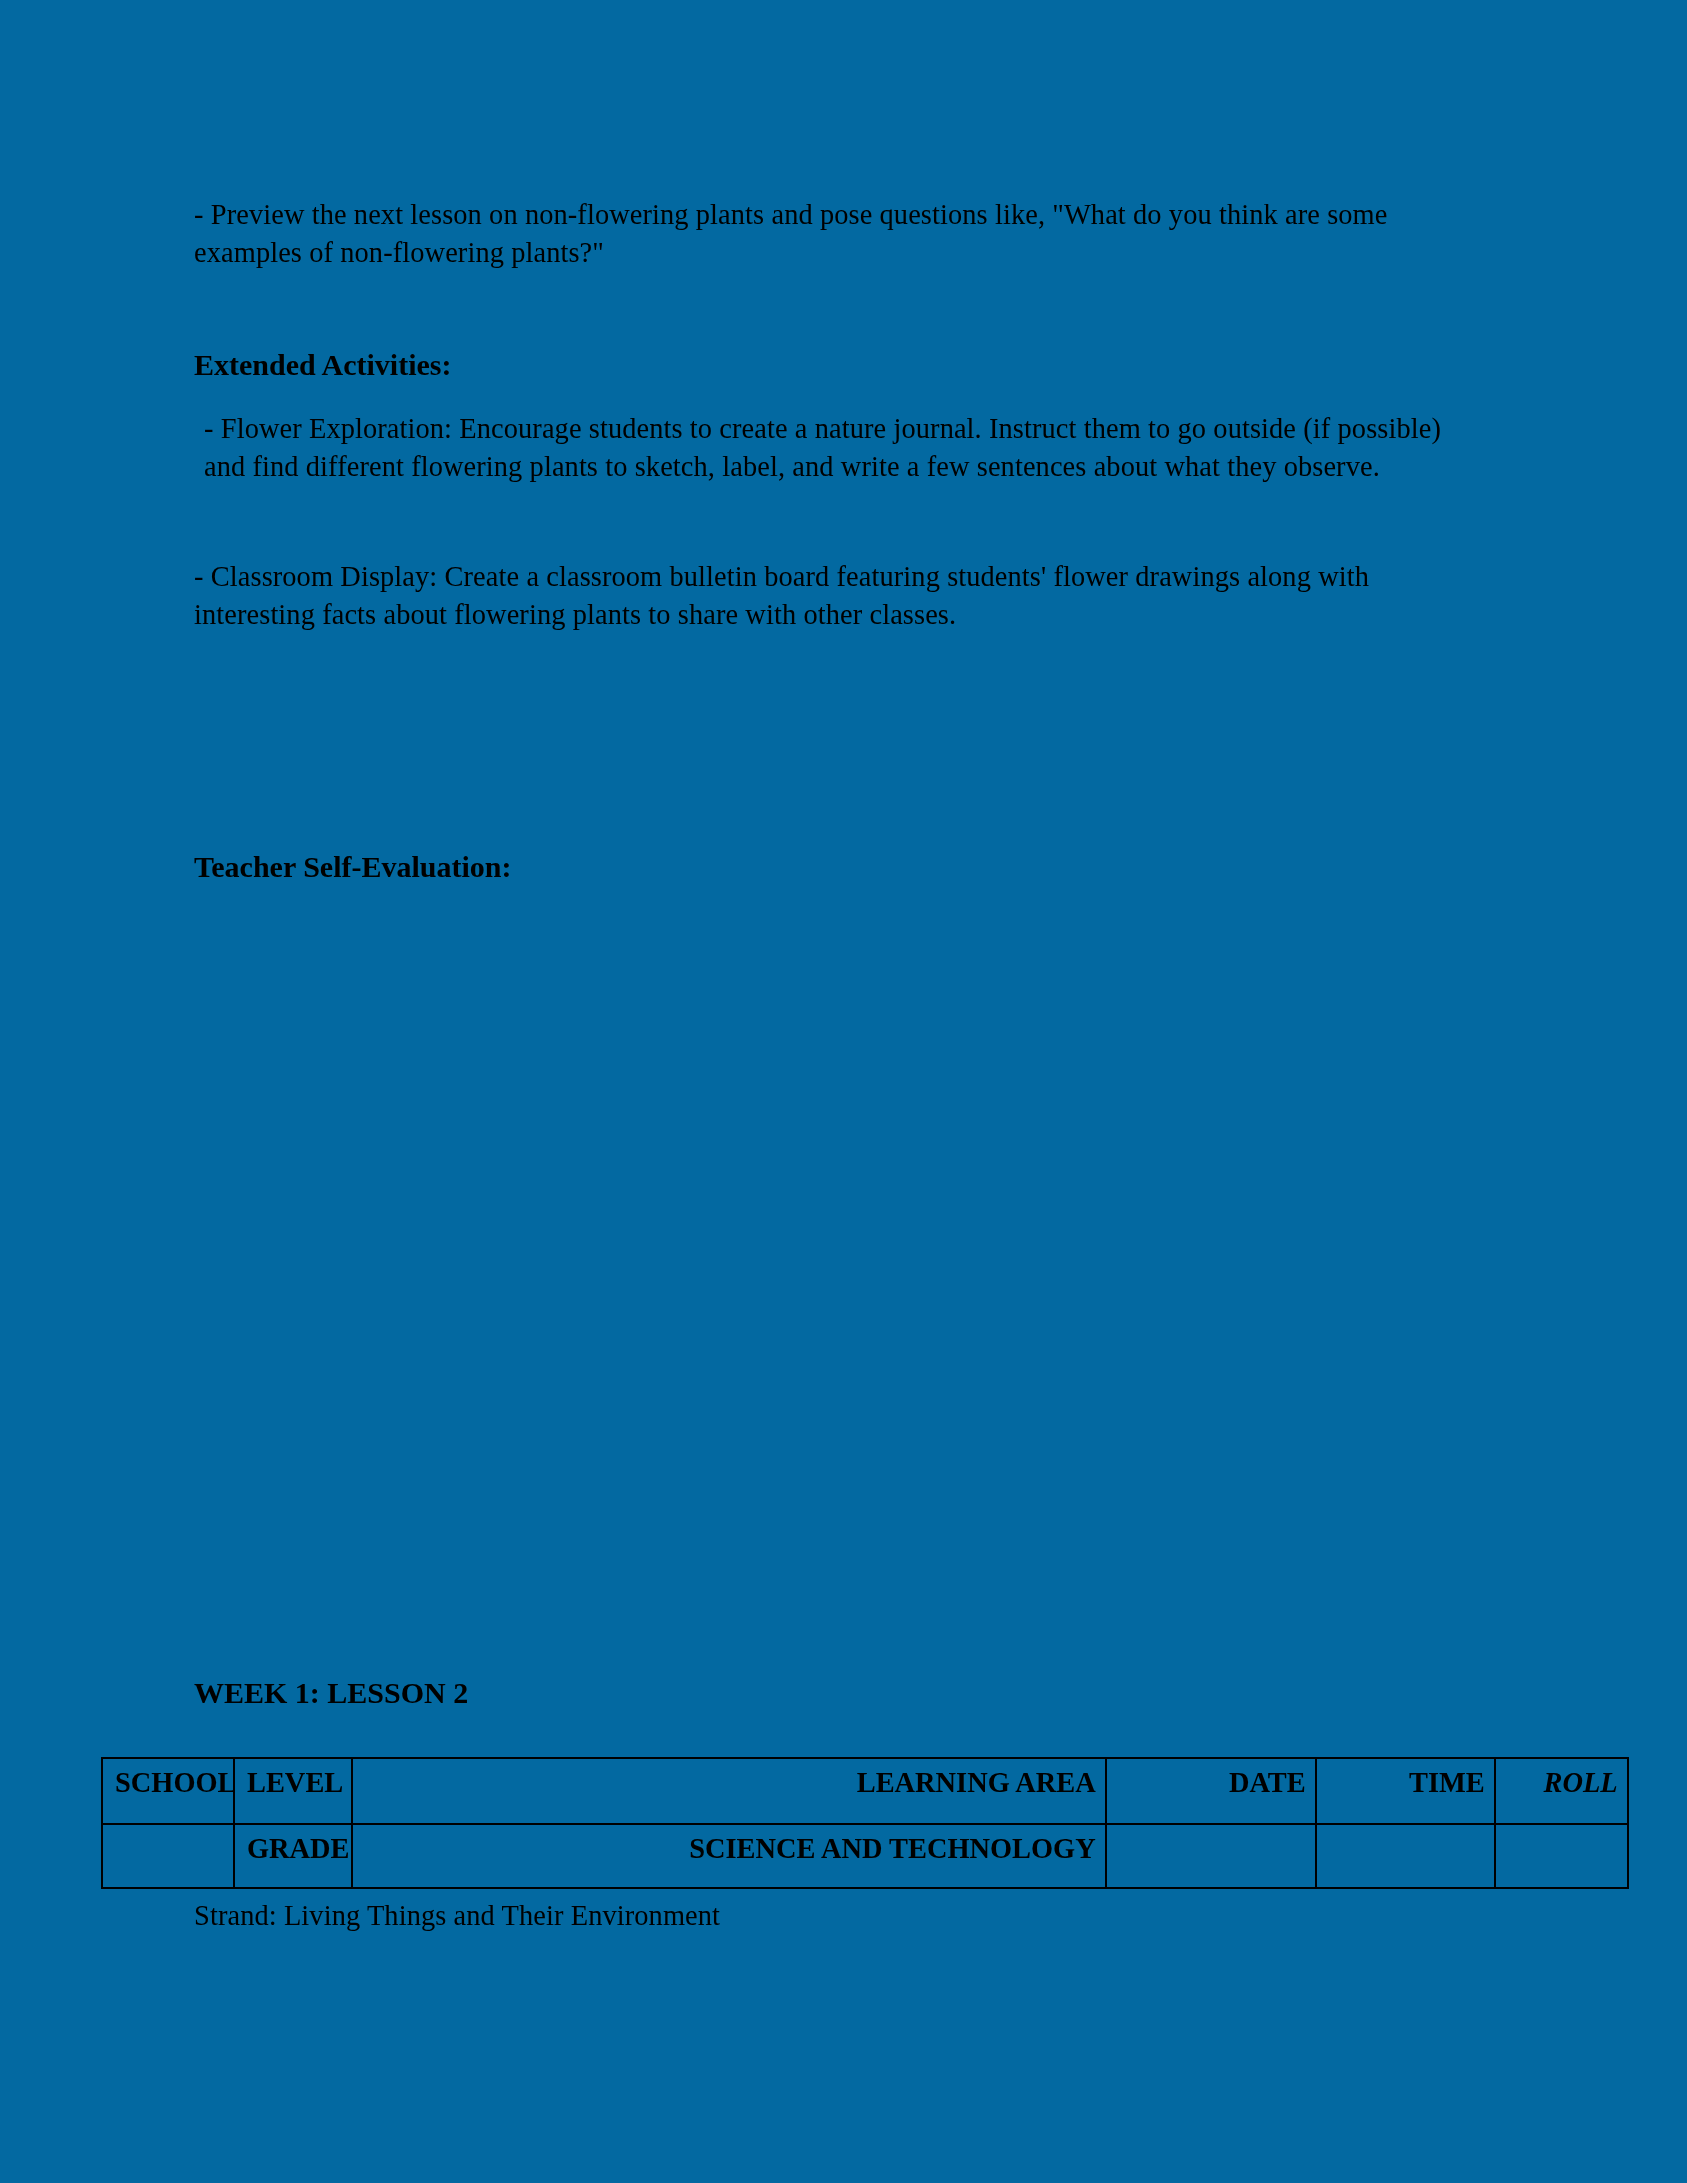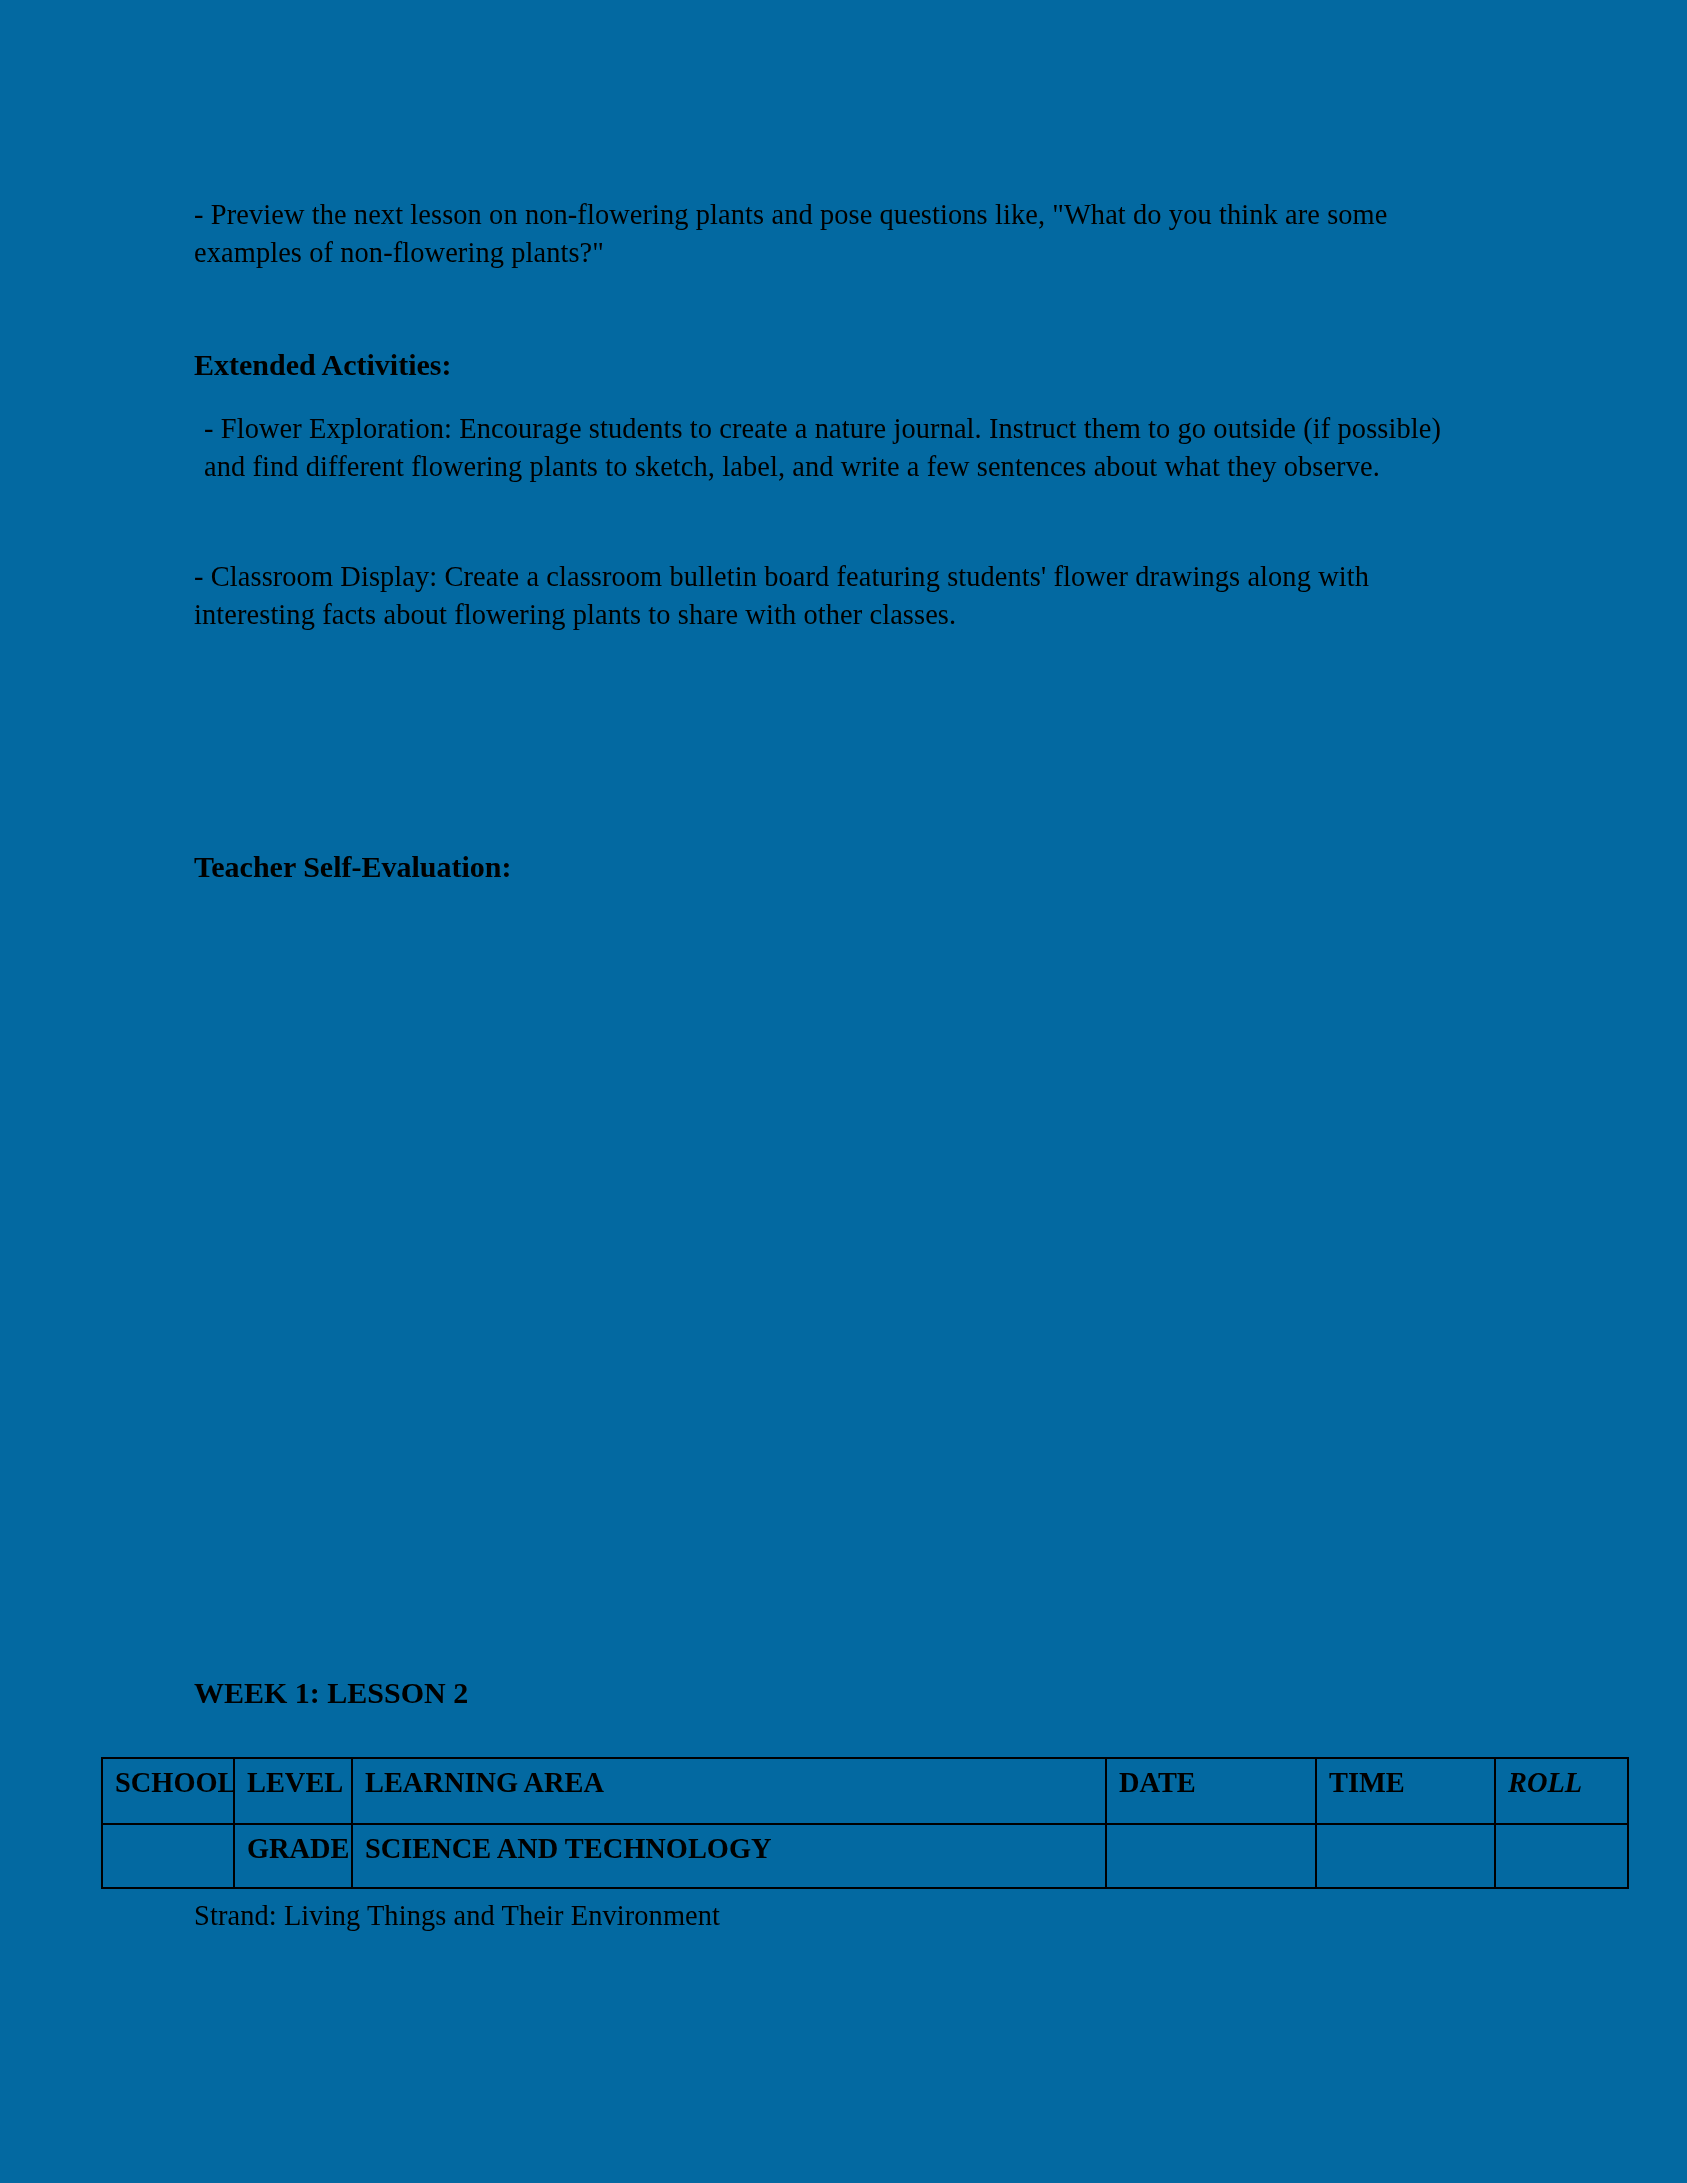--- a/index.html
+++ b/index.html
@@ -68,20 +68,21 @@
     border: 2px solid #000000;
     font-weight: bold;
     font-size: 28.4px;
     line-height: 1.2;
     padding: 6.6px 9.3px 6.6px 12px;
     vertical-align: top;
     height: 58px;
     box-sizing: border-box;
     overflow: hidden;
     white-space: nowrap;
+    text-align: right;
   }
   .col-school { width: 132px; }
   .col-level  { width: 118px; }
   .col-area   { width: 754px; }
   .col-date   { width: 210px; }
   .col-time   { width: 179px; }
   .col-roll   { width: 133px; font-style: italic; }
 
   tr.row-header td { height: 66px; }
   tr.row-values  td { height: 64px; }

